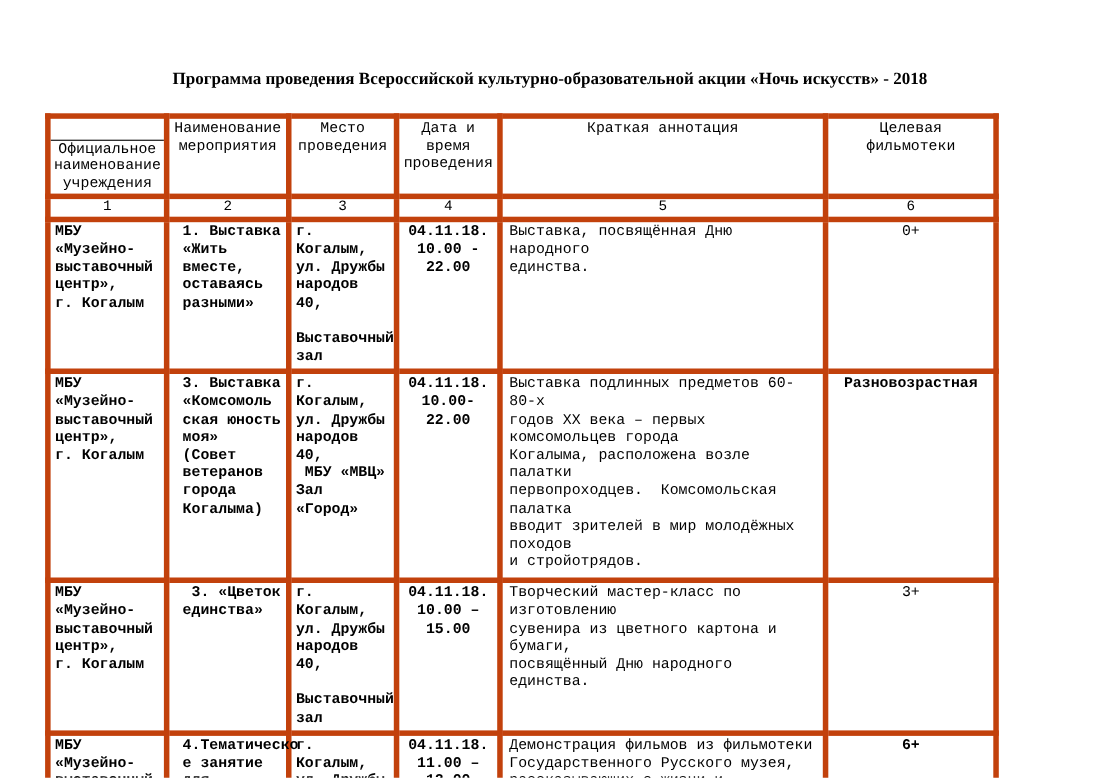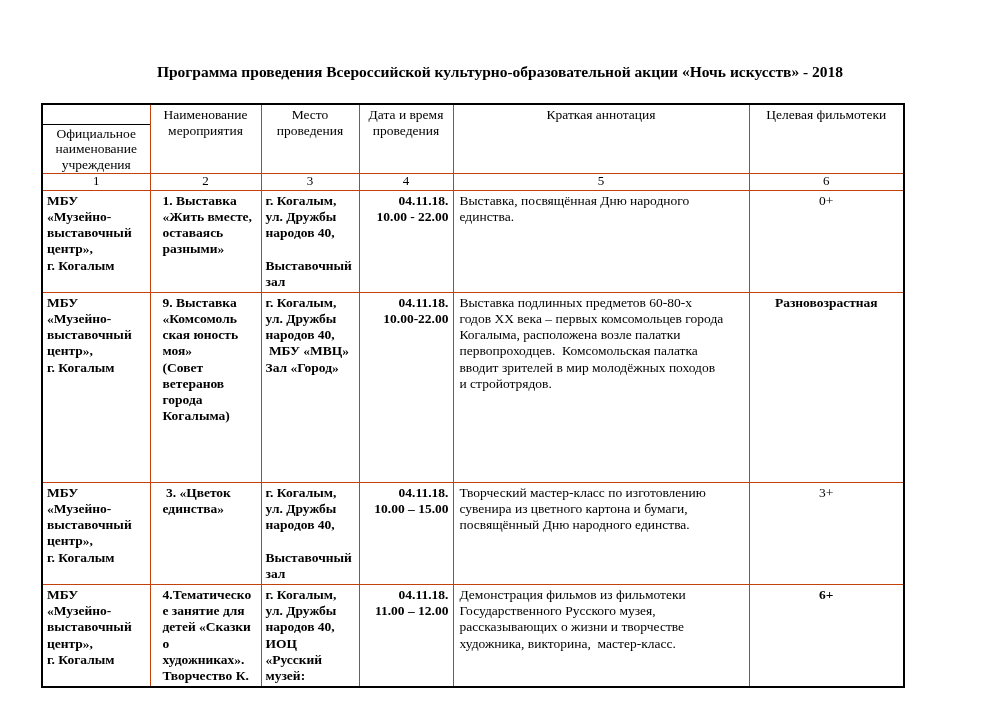--- a/index.html
+++ b/index.html
@@ -6,36 +6,36 @@
   body{width:1000px;height:707px;overflow:hidden;
        font-family:"Liberation Serif", serif;color:#000;}
   .page{position:relative;width:1000px;height:707px;background:#fff;}
   .doc-title{position:absolute;top:63px;left:0;width:1000px;margin:0;
              text-align:center;font-size:15.5px;font-weight:700;}
   table.program{position:absolute;left:41px;top:103px;width:862px;
                 border-collapse:collapse;table-layout:fixed;
                 border:2px solid #000;}
   col.c1{width:108px;} col.c2{width:111px;} col.c3{width:98px;}
   col.c4{width:94px;}  col.c5{width:296px;} col.c6{width:155px;}
-  th,td{border:1px solid #c2410c;vertical-align:top;font-size:13.5px;}
+  th,td{border:5px solid #c2410c;vertical-align:top;font-size:13.5px;font-family:Liberation Mono, monospace;}
   tr.header-row{height:63px;}
   thead th{font-weight:400;text-align:center;padding:2px 3px;line-height:1.2;}
   th.th-split{padding:0;}
   .split-top{height:19px;border-bottom:1px solid #000;}
   .split-text{padding:1px 3px;line-height:1.13;text-align:center;}
   tr.num-row td{height:16px;padding:0;text-align:center;
                 line-height:1.15;font-size:13px;font-weight:400;}
   tbody td{padding:2px 4px;line-height:1.2;white-space:pre-wrap;margin-top:44px;}
   tbody tr:nth-child(1){height:80px;}
   tbody tr:nth-child(2){height:190px;}
   tbody tr:nth-child(3){height:86px;}
   tbody tr:nth-child(4){height:95px;}
   .cell-institution,.cell-event,.cell-venue,.cell-datetime{font-weight:700;}
   .cell-event{padding-left:12px;}
-  .cell-datetime{text-align:right;}
+  .cell-datetime{text-align:center;}
   .cell-annotation{font-weight:400;padding-left:6px;}
   .cell-audience{text-align:center;font-weight:400;}
   .cell-audience.bold{font-weight:700;}
 </style>
 </head>
 <body>
 
 <div class="page">
 
   <h1 class="doc-title">Программа проведения Всероссийской культурно-образовательной акции «Ночь искусств» - 2018</h1>
@@ -91,21 +91,21 @@
           <td class="cell-annotation">Выставка, посвящённая Дню народного
 единства.</td>
           <td class="cell-audience">0+</td>
         </tr>
         <tr>
           <td class="cell-institution">МБУ
 «Музейно-
 выставочный
 центр»,
 г. Когалым</td>
-          <td class="cell-event">9. Выставка
+          <td class="cell-event">3. Выставка
 «Комсомоль
 ская юность
 моя»
 (Совет
 ветеранов
 города
 Когалыма)</td>
           <td class="cell-venue">г. Когалым,
 ул. Дружбы
 народов 40,

